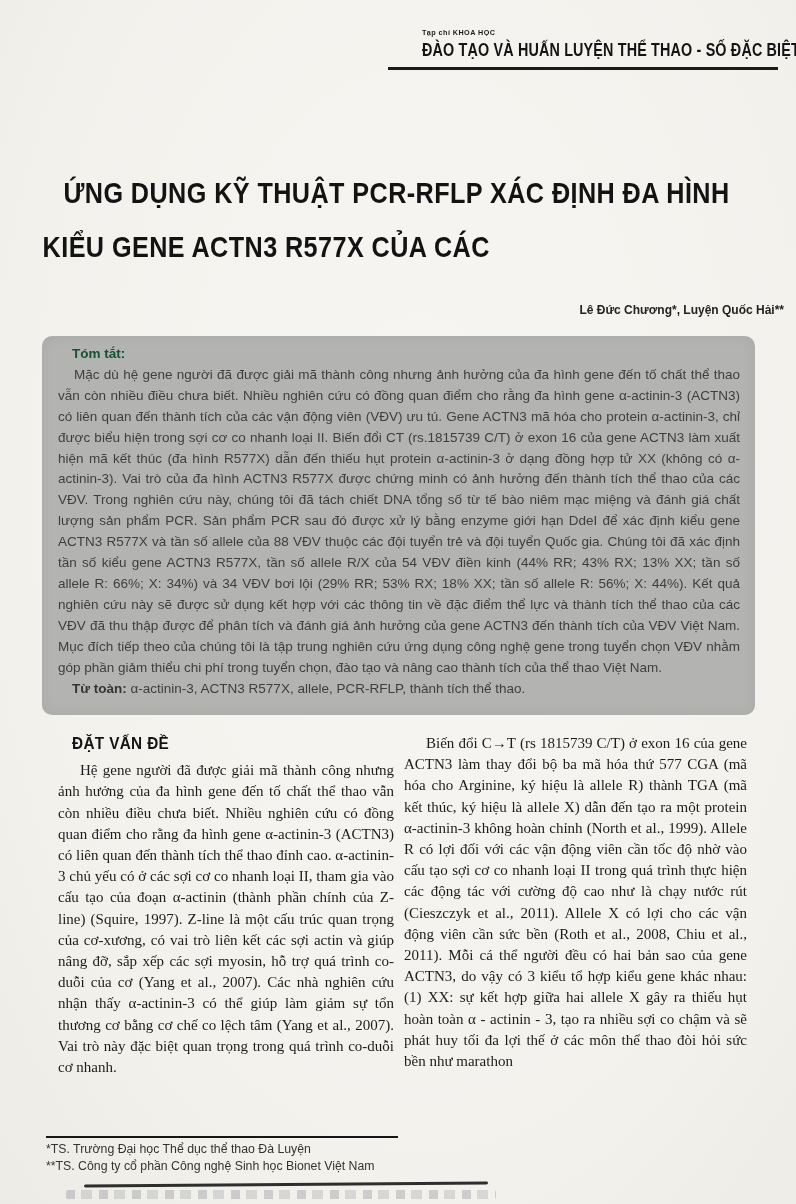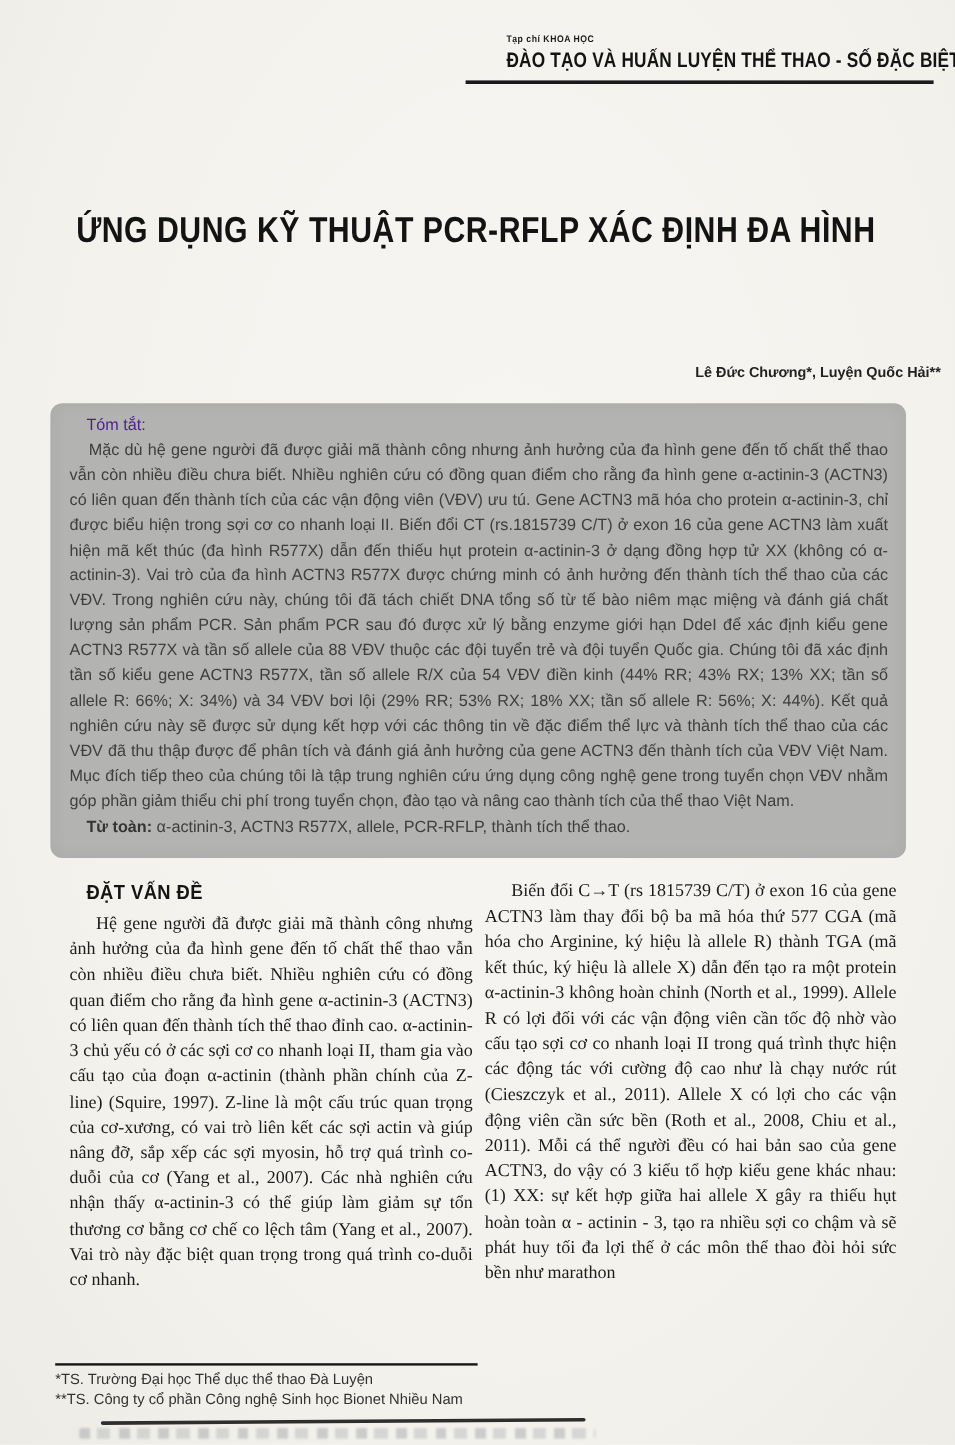--- a/index.html
+++ b/index.html
@@ -45,21 +45,21 @@
     position:absolute;left:42px;top:336px;width:713px;min-height:379px;
     box-sizing:border-box;
     background:#b3b3b2;
     border-radius:10px;
     padding:8px 15px 10px 16px;
     font-family:"Liberation Sans", sans-serif;
     font-size:13.5px;line-height:20.9px;color:#3e3e3e;
     text-align:justify;
     box-shadow:inset 0 0 14px rgba(0,0,0,.06);
   }
-  .abstract-label{font-weight:normal;color:#4c1d95;margin-left:14px;}
+  .abstract-label{font-weight:bold;color:#14532d;margin-left:14px;}
   .abstract-body{text-indent:16px;}
   .abstract-keywords{text-indent:14px;}
   .abstract-keywords b{color:#353535;}
   
   .col{position:absolute;top:733px;font-size:15px;line-height:21.2px;text-align:justify;color:#1c1c1c;}
   .col-left{left:58px;width:336px;}
   .col-right{left:404px;width:343px;}
   .section-heading{
     font-family:"Liberation Sans", sans-serif;
     font-weight:bold;font-size:17px;color:#141414;letter-spacing:.4px;
@@ -95,20 +95,21 @@
 <div class="page">
 
   <div class="journal-header">
     <div class="journal-tagline">Tạp chí KHOA HỌC</div>
     <div class="journal-title">ĐÀO TẠO VÀ HUẤN LUYỆN THỂ THAO  -  SỐ ĐẶC BIỆT/2014</div>
   </div>
   <div class="header-rule"></div>
 
   <div class="article-title">
     <span class="tline"><span>ỨNG DỤNG KỸ THUẬT PCR-RFLP XÁC ĐỊNH ĐA HÌNH</span></span>
+    <span class="tline"><span>KIỂU GENE ACTN3 R577X CỦA CÁC</span></span>
   </div>
 
   <div class="authors">Lê Đức Chương*,  Luyện Quốc Hải**</div>
 
   <div class="abstract-box">
     <div class="abstract-label">Tóm tắt:</div>
     <div class="abstract-body">Mặc dù hệ gene người đã được giải mã thành công nhưng ảnh hưởng của đa hình gene đến tố chất thể thao vẫn còn nhiều điều chưa biết. Nhiều nghiên cứu có đồng quan điểm cho rằng đa hình gene α-actinin-3 (ACTN3) có liên quan đến thành tích của các vận động viên (VĐV) ưu tú. Gene ACTN3 mã hóa cho protein α-actinin-3, chỉ được biểu hiện trong sợi cơ co nhanh loại II. Biến đổi CT (rs.1815739 C/T) ở exon 16 của gene ACTN3 làm xuất hiện mã kết thúc (đa hình R577X) dẫn đến thiếu hụt protein α-actinin-3 ở dạng đồng hợp tử XX (không có α-actinin-3). Vai trò của đa hình ACTN3 R577X được chứng minh có ảnh hưởng đến thành tích thể thao của các VĐV. Trong nghiên cứu này, chúng tôi đã tách chiết DNA tổng số từ tế bào niêm mạc miệng và đánh giá chất lượng sản phẩm PCR. Sản phẩm PCR sau đó được xử lý bằng enzyme giới hạn DdeI để xác định kiểu gene ACTN3 R577X và tần số allele của 88 VĐV thuộc các đội tuyển trẻ và đội tuyển Quốc gia. Chúng tôi đã xác định tần số kiểu gene ACTN3 R577X, tần số allele R/X của 54 VĐV điền kinh (44% RR; 43% RX; 13% XX; tần số allele R: 66%; X: 34%) và 34 VĐV bơi lội (29% RR; 53% RX; 18% XX; tần số allele R: 56%; X: 44%). Kết quả nghiên cứu này sẽ được sử dụng kết hợp với các thông tin về đặc điểm thể lực và thành tích thể thao của các VĐV đã thu thập được để phân tích và đánh giá ảnh hưởng của gene ACTN3 đến thành tích của VĐV Việt Nam. Mục đích tiếp theo của chúng tôi là tập trung nghiên cứu ứng dụng công nghệ gene trong tuyển chọn VĐV nhằm góp phần giảm thiểu chi phí trong tuyển chọn, đào tạo và nâng cao thành tích của thể thao Việt Nam.</div>
     <div class="abstract-keywords"><b>Từ toàn:</b><span> α-actinin-3, ACTN3 R577X, allele, PCR-RFLP, thành tích thể thao.</span></div>
   </div>
 
@@ -116,19 +117,19 @@
     <div class="section-heading">ĐẶT VẤN ĐỀ</div>
     <div class="para">Hệ gene người đã được giải mã thành công nhưng ảnh hưởng của đa hình gene đến tố chất thể thao vẫn còn nhiều điều chưa biết. Nhiều nghiên cứu có đồng quan điểm cho rằng đa hình gene α-actinin-3 (ACTN3) có liên quan đến thành tích thể thao đỉnh cao. α-actinin-3 chủ yếu có ở các sợi cơ co nhanh loại II, tham gia vào cấu tạo của đoạn α-actinin (thành phần chính của Z-line) (Squire, 1997). Z-line là một cấu trúc quan trọng của cơ-xương, có vai trò liên kết các sợi actin và giúp nâng đỡ, sắp xếp các sợi myosin, hỗ trợ quá trình co-duỗi của cơ (Yang et al., 2007). Các nhà nghiên cứu nhận thấy α-actinin-3 có thể giúp làm giảm sự tổn thương cơ bằng cơ chế co lệch tâm (Yang et al., 2007). Vai trò này đặc biệt quan trọng trong quá trình co-duỗi cơ nhanh.</div>
   </div>
 
   <div class="col col-right">
     <div class="para">Biến đổi C→T (rs 1815739 C/T) ở exon 16 của gene ACTN3 làm thay đổi bộ ba mã hóa thứ 577 CGA (mã hóa cho Arginine, ký hiệu là allele R) thành TGA (mã kết thúc, ký hiệu là allele X) dẫn đến tạo ra một protein α-actinin-3 không hoàn chỉnh (North et al., 1999). Allele R có lợi đối với các vận động viên cần tốc độ nhờ vào cấu tạo sợi cơ co nhanh loại II trong quá trình thực hiện các động tác với cường độ cao như là chạy nước rút (Cieszczyk et al., 2011). Allele X có lợi cho các vận động viên cần sức bền (Roth et al., 2008, Chiu et al., 2011). Mỗi cá thể người đều có hai bản sao của gene ACTN3, do vậy có 3 kiểu tổ hợp kiểu gene khác nhau: (1) XX: sự kết hợp giữa hai allele X gây ra thiếu hụt hoàn toàn α - actinin - 3, tạo ra nhiều sợi co chậm và sẽ phát huy tối đa lợi thế ở các môn thể thao đòi hỏi sức bền như marathon</div>
   </div>
 
   <div class="footnote">
     <div>*TS. Trường Đại học Thể dục thể thao Đà Luyện</div>
-    <div>**TS. Công ty cổ phần Công nghệ Sinh học Bionet Nhiều Nam</div>
+    <div>**TS. Công ty cổ phần Công nghệ Sinh học Bionet Việt Nam</div>
   </div>
 
   <div class="bottom-rule"></div>
   <div class="bleed-text"></div>
 
 </div>
 
 </body></html>

